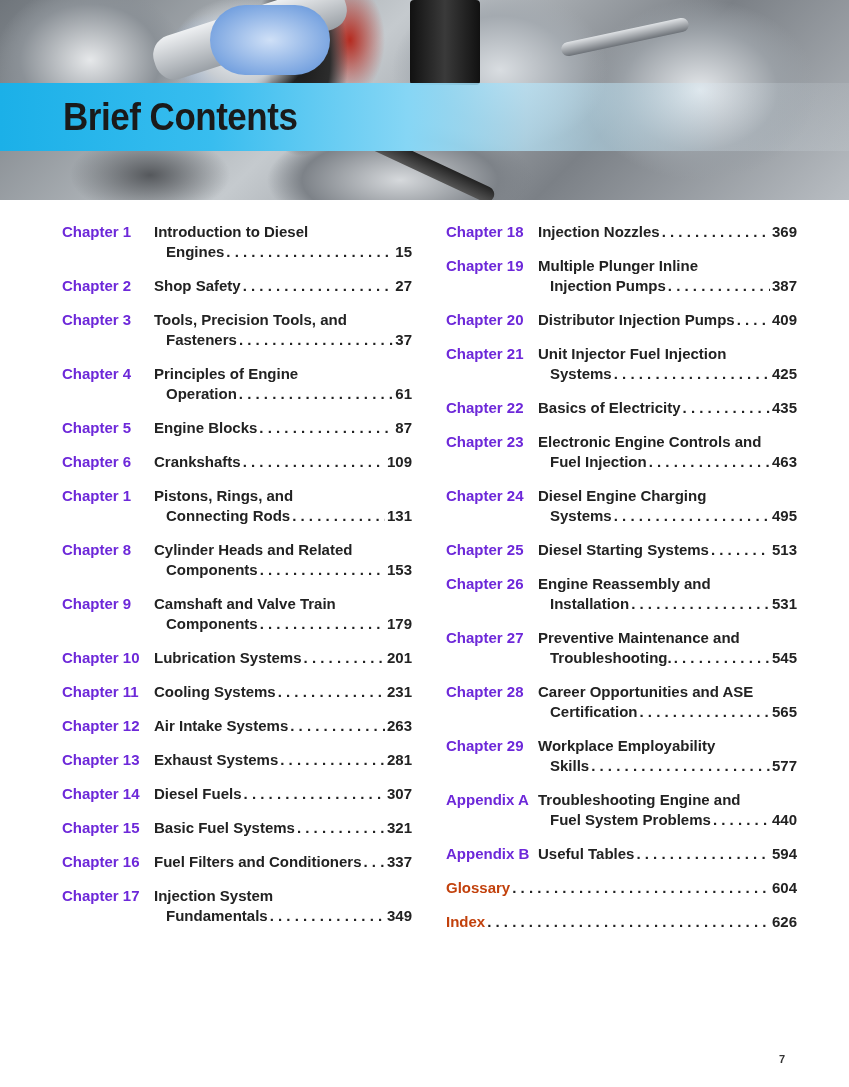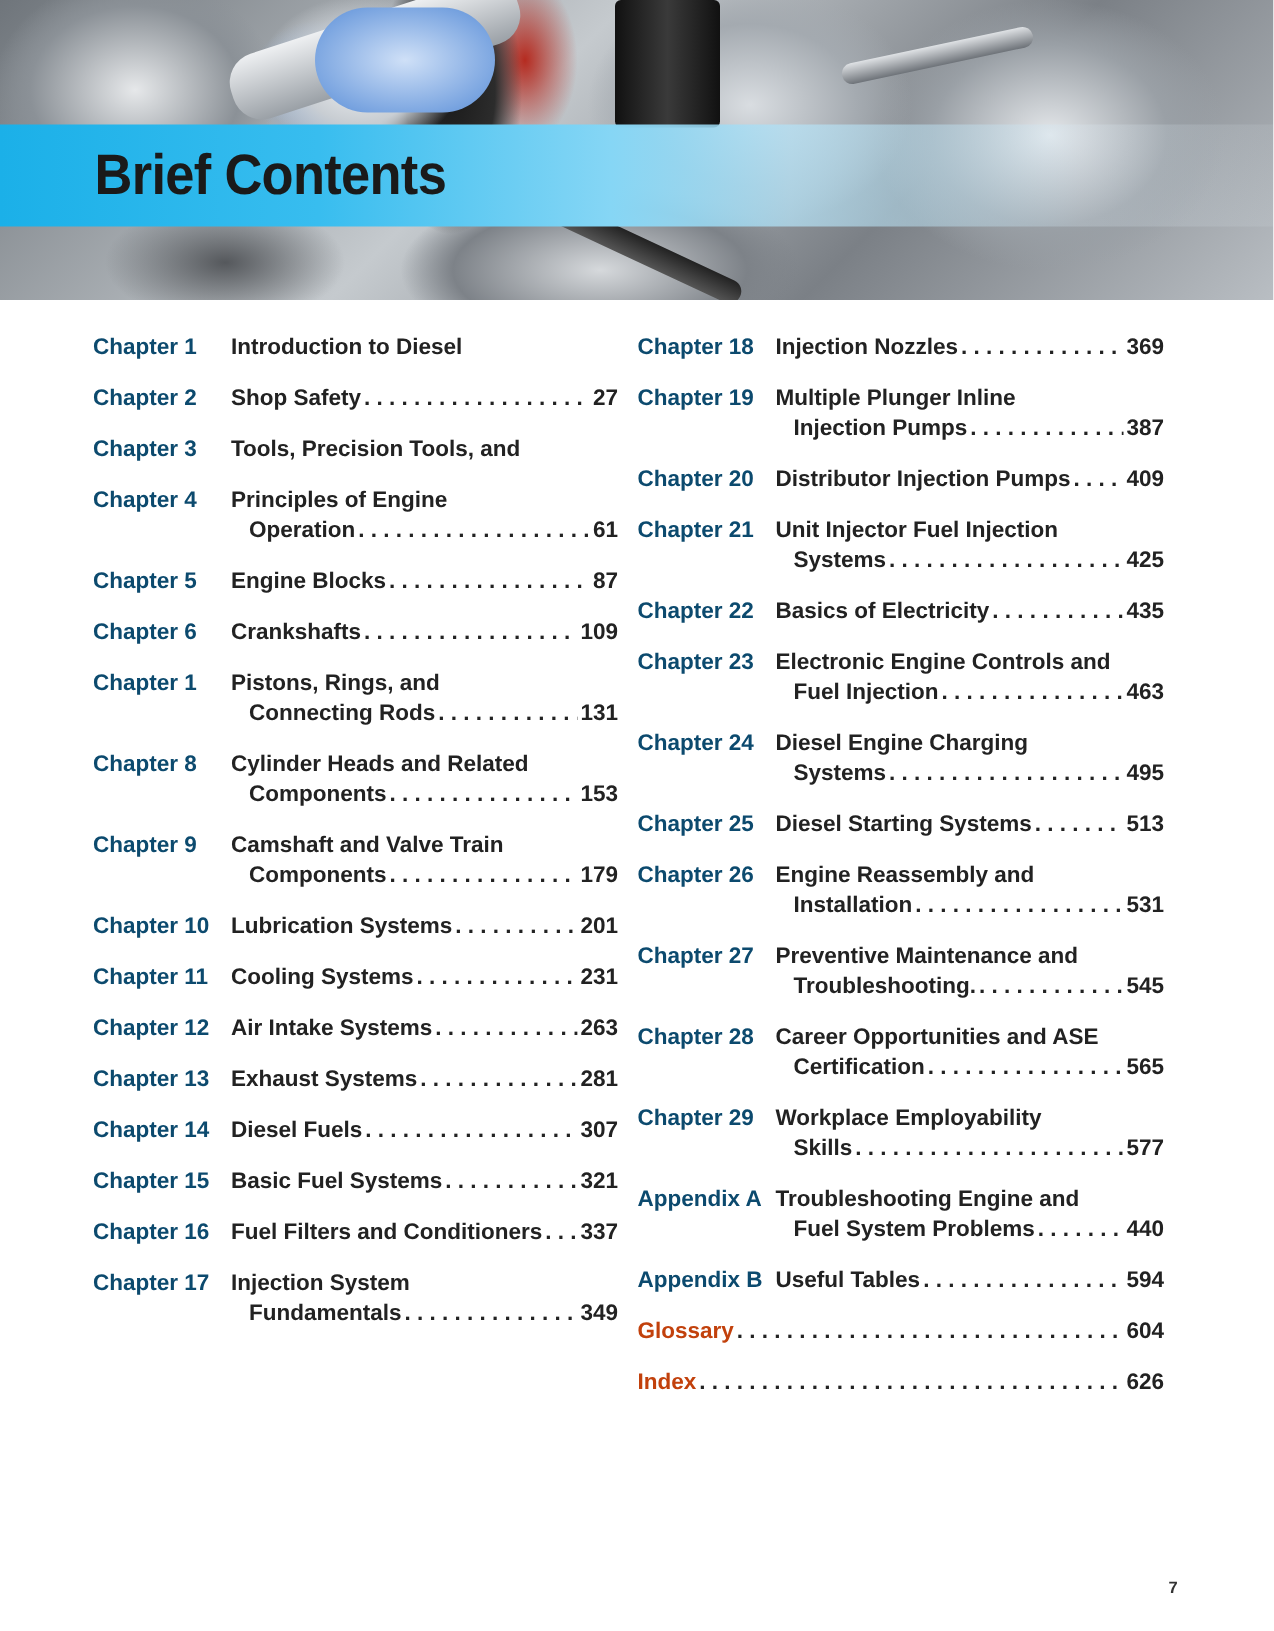--- a/index.html
+++ b/index.html
@@ -18,23 +18,23 @@
       radial-gradient(ellipse 100px 50px at 150px 175px, #55585c 0%, transparent 80%),
       linear-gradient(135deg, #6f757b, #c5cace 40%, #7b8086 70%, #b9bec3);
   }
   .banner .pipe { position:absolute; border-radius:20px; }
   .title-band { position:absolute; left:0; top:83px; width:849px; height:68px;
     background: linear-gradient(90deg, #1bb0e8 0%, #38bdef 25%, #86d6f5 48%, rgba(180,225,245,0.75) 62%, rgba(220,235,245,0.25) 85%, rgba(230,240,245,0.1) 100%); }
   .title { position:absolute; left:63px; top:96px; margin:0; font-size:38px; font-weight:bold;
     color:#1a1a1a; font-family:"Liberation Sans", sans-serif; letter-spacing:-0.5px; transform:scaleX(0.92); transform-origin:left; }
   .col { position:absolute; top:222px; }
   .col.left { left:62px; width:350px; }
-  .col.right { left:425px; width:351px; }
+  .col.right { left:446px; width:351px; }
   .entry { position:relative; font-size:15px; font-weight:bold; line-height:20px; margin-bottom:14px; color:#222; }
-  .entry .label { position:absolute; left:0; top:0; color:#0c4a6e; white-space:nowrap; }
+  .entry .label { position:absolute; left:0; top:0; color:#6d28d9; white-space:nowrap; }
   .entry .title-text { display:block; padding-left:92px; }
   .line { display:flex; align-items:flex-end; white-space:nowrap; }
   .line.cont { padding-left:12px; }
   .line .t { flex:0 0 auto; }
   .line .dots { flex:1 1 auto; overflow:hidden; letter-spacing:3px; color:#222; margin:0 2px; }
   .line .dots::before { content:". . . . . . . . . . . . . . . . . . . . . . . . . . . . . . . . . . . . . . . . . . . ."; letter-spacing:0; }
   .line .pg { flex:0 0 auto; }
   .entry.solo .line { padding-left:0; }
   .entry.solo .t { color:#c2410c; }
   .pagenum { position:absolute; left:779px; top:1053px; font-size:11px; font-weight:bold; color:#333; }
@@ -52,37 +52,47 @@
 <div class="title-band"></div>
 <h1 class="title">Brief Contents</h1>
 
 <div class="col left" id="leftcol">
     <div class="entry">
       <span class="label">Chapter 1</span>
       <span class="title-text">
         <div class="line">
           <span class="t">Introduction to Diesel</span>
         </div>
+        <div class="line cont">
+          <span class="t">Engines</span>
+          <span class="dots"></span>
+          <span class="pg">15</span>
+        </div>
       </span>
     </div>
     <div class="entry">
       <span class="label">Chapter 2</span>
       <span class="title-text">
         <div class="line">
           <span class="t">Shop Safety</span>
           <span class="dots"></span>
           <span class="pg">27</span>
         </div>
       </span>
     </div>
     <div class="entry">
       <span class="label">Chapter 3</span>
       <span class="title-text">
         <div class="line">
           <span class="t">Tools, Precision Tools, and</span>
+        </div>
+        <div class="line cont">
+          <span class="t">Fasteners</span>
+          <span class="dots"></span>
+          <span class="pg">37</span>
         </div>
       </span>
     </div>
     <div class="entry">
       <span class="label">Chapter 4</span>
       <span class="title-text">
         <div class="line">
           <span class="t">Principles of Engine</span>
         </div>
         <div class="line cont">

